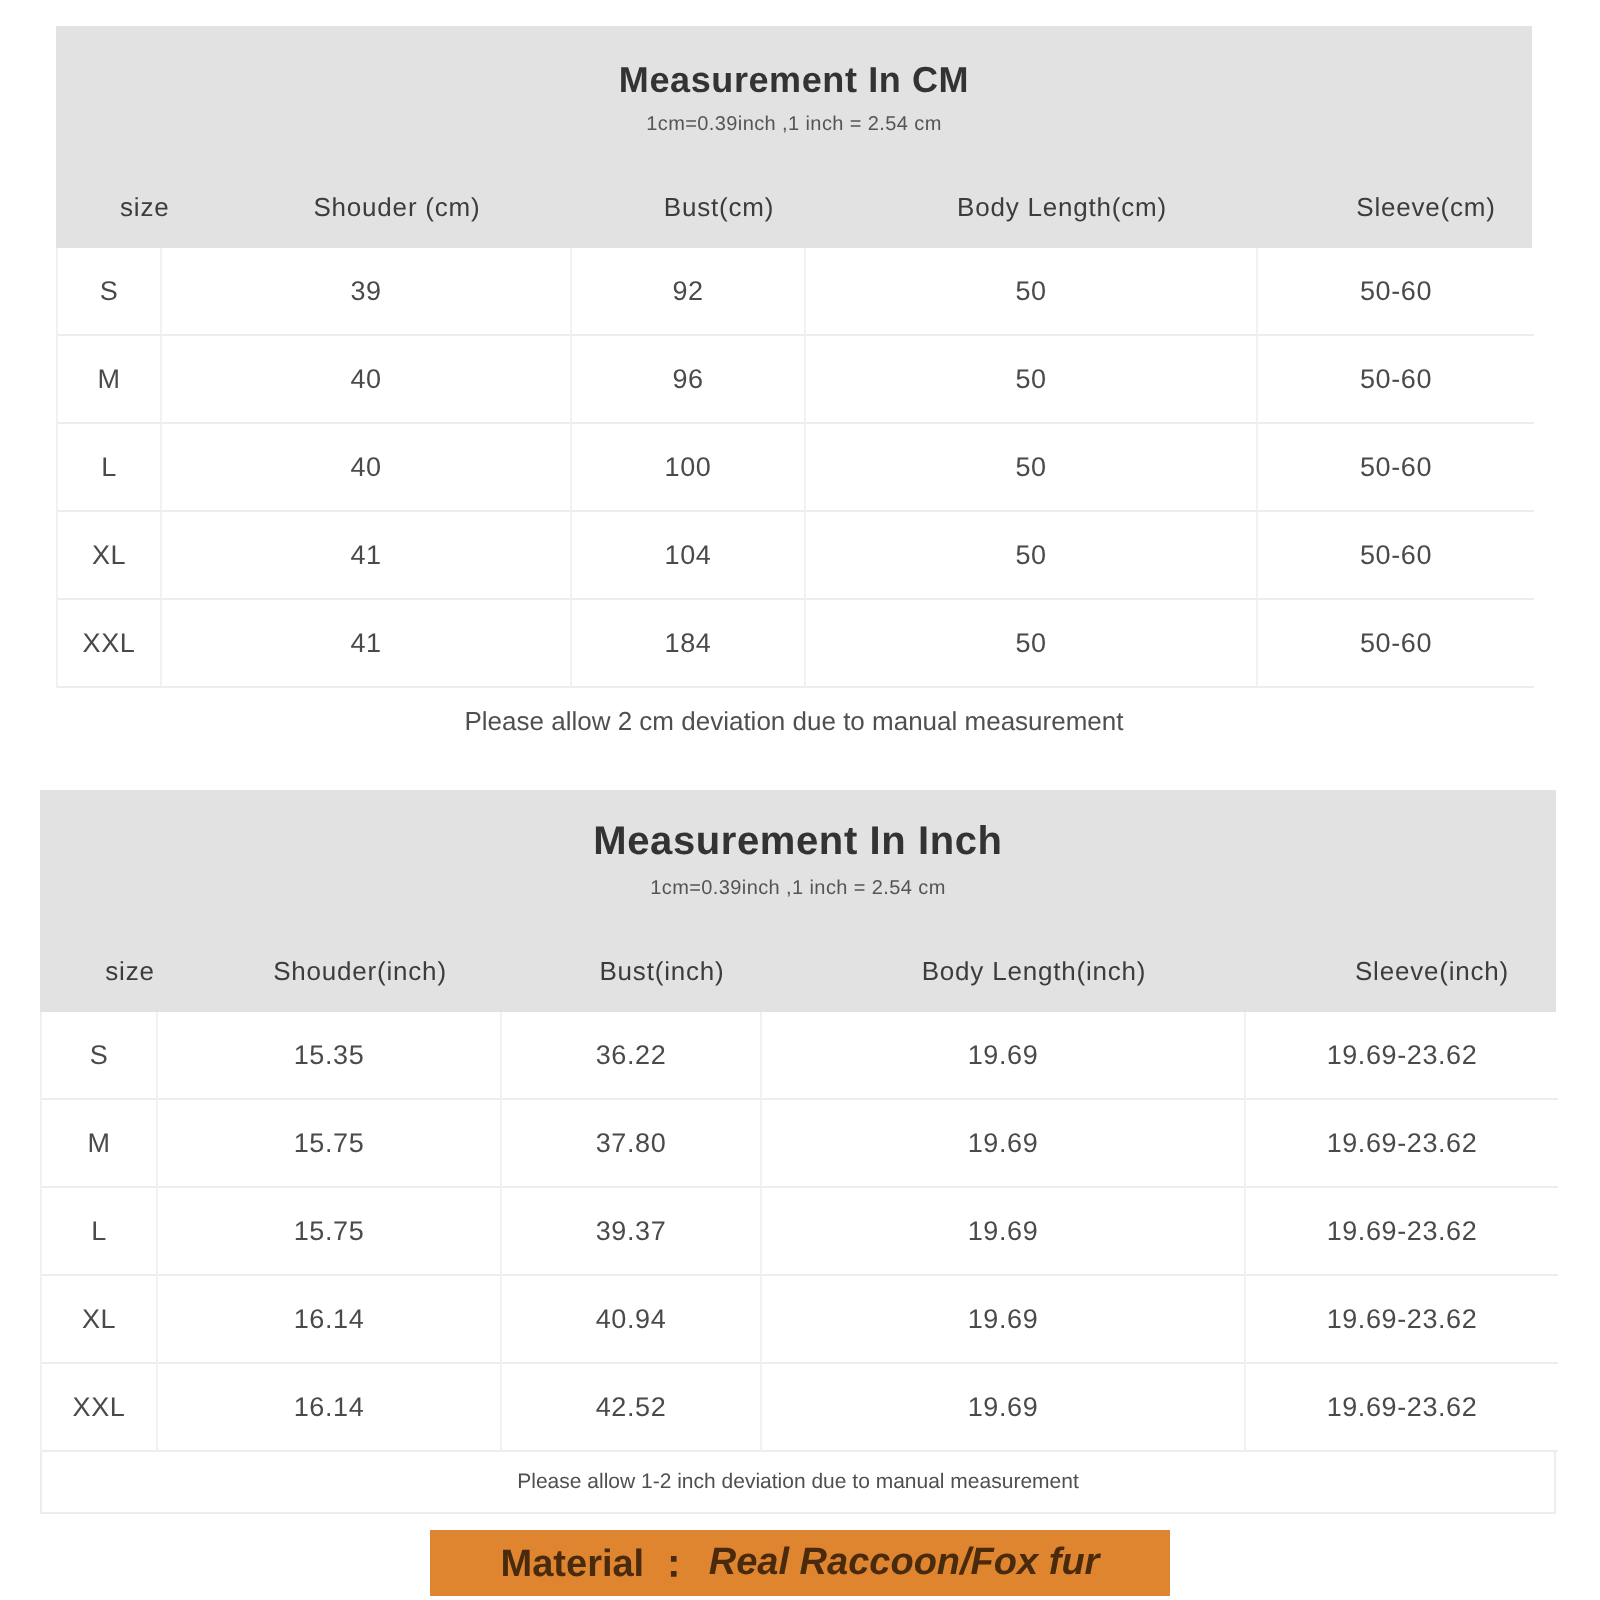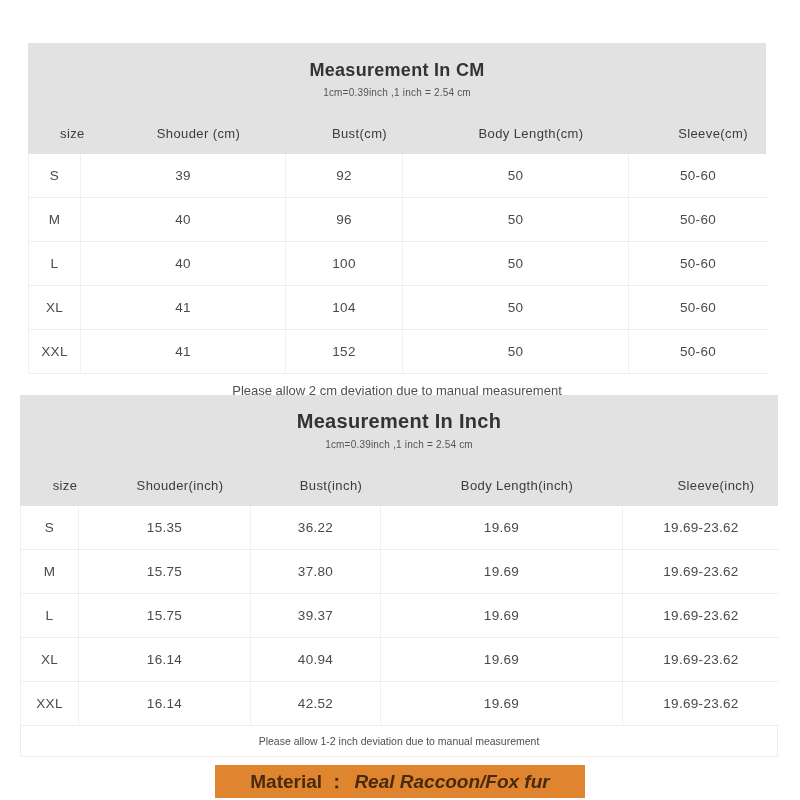--- a/index.html
+++ b/index.html
@@ -11,21 +11,21 @@
   .canvas {
     position: relative;
     width: 800px;
     height: 800px;
     background: #ffffff;
     overflow: hidden;
   }
 
   
   .table-card { position: absolute; background: #ffffff; }
-  .table-card.cm   { left: 28px; top: 13px;  width: 738px; margin-top: 30px; }
+  .table-card.cm   { left: 28px; top: 13px;  width: 738px; }
   .table-card.inch { left: 20px; top: 395px; width: 758px; }
 
   .table-head {
     background: #e2e2e2;
     text-align: center;
   }
   .cm   .table-head { padding-top: 15px; }
   .inch .table-head { padding-top: 13px; }
 
   .t-title {
@@ -162,21 +162,21 @@
         <div class="trow">
           <div class="tcell">XL</div>
           <div class="tcell">41</div>
           <div class="tcell">104</div>
           <div class="tcell">50</div>
           <div class="tcell">50-60</div>
         </div>
         <div class="trow">
           <div class="tcell">XXL</div>
           <div class="tcell">41</div>
-          <div class="tcell">152</div>
+          <div class="tcell">184</div>
           <div class="tcell">50</div>
           <div class="tcell">50-60</div>
         </div>
       </div>
     <div class="notes">
       <div>Please allow 2 cm deviation due to manual measurement</div>
     </div>
   </section>
 
   <section class="table-card inch">

